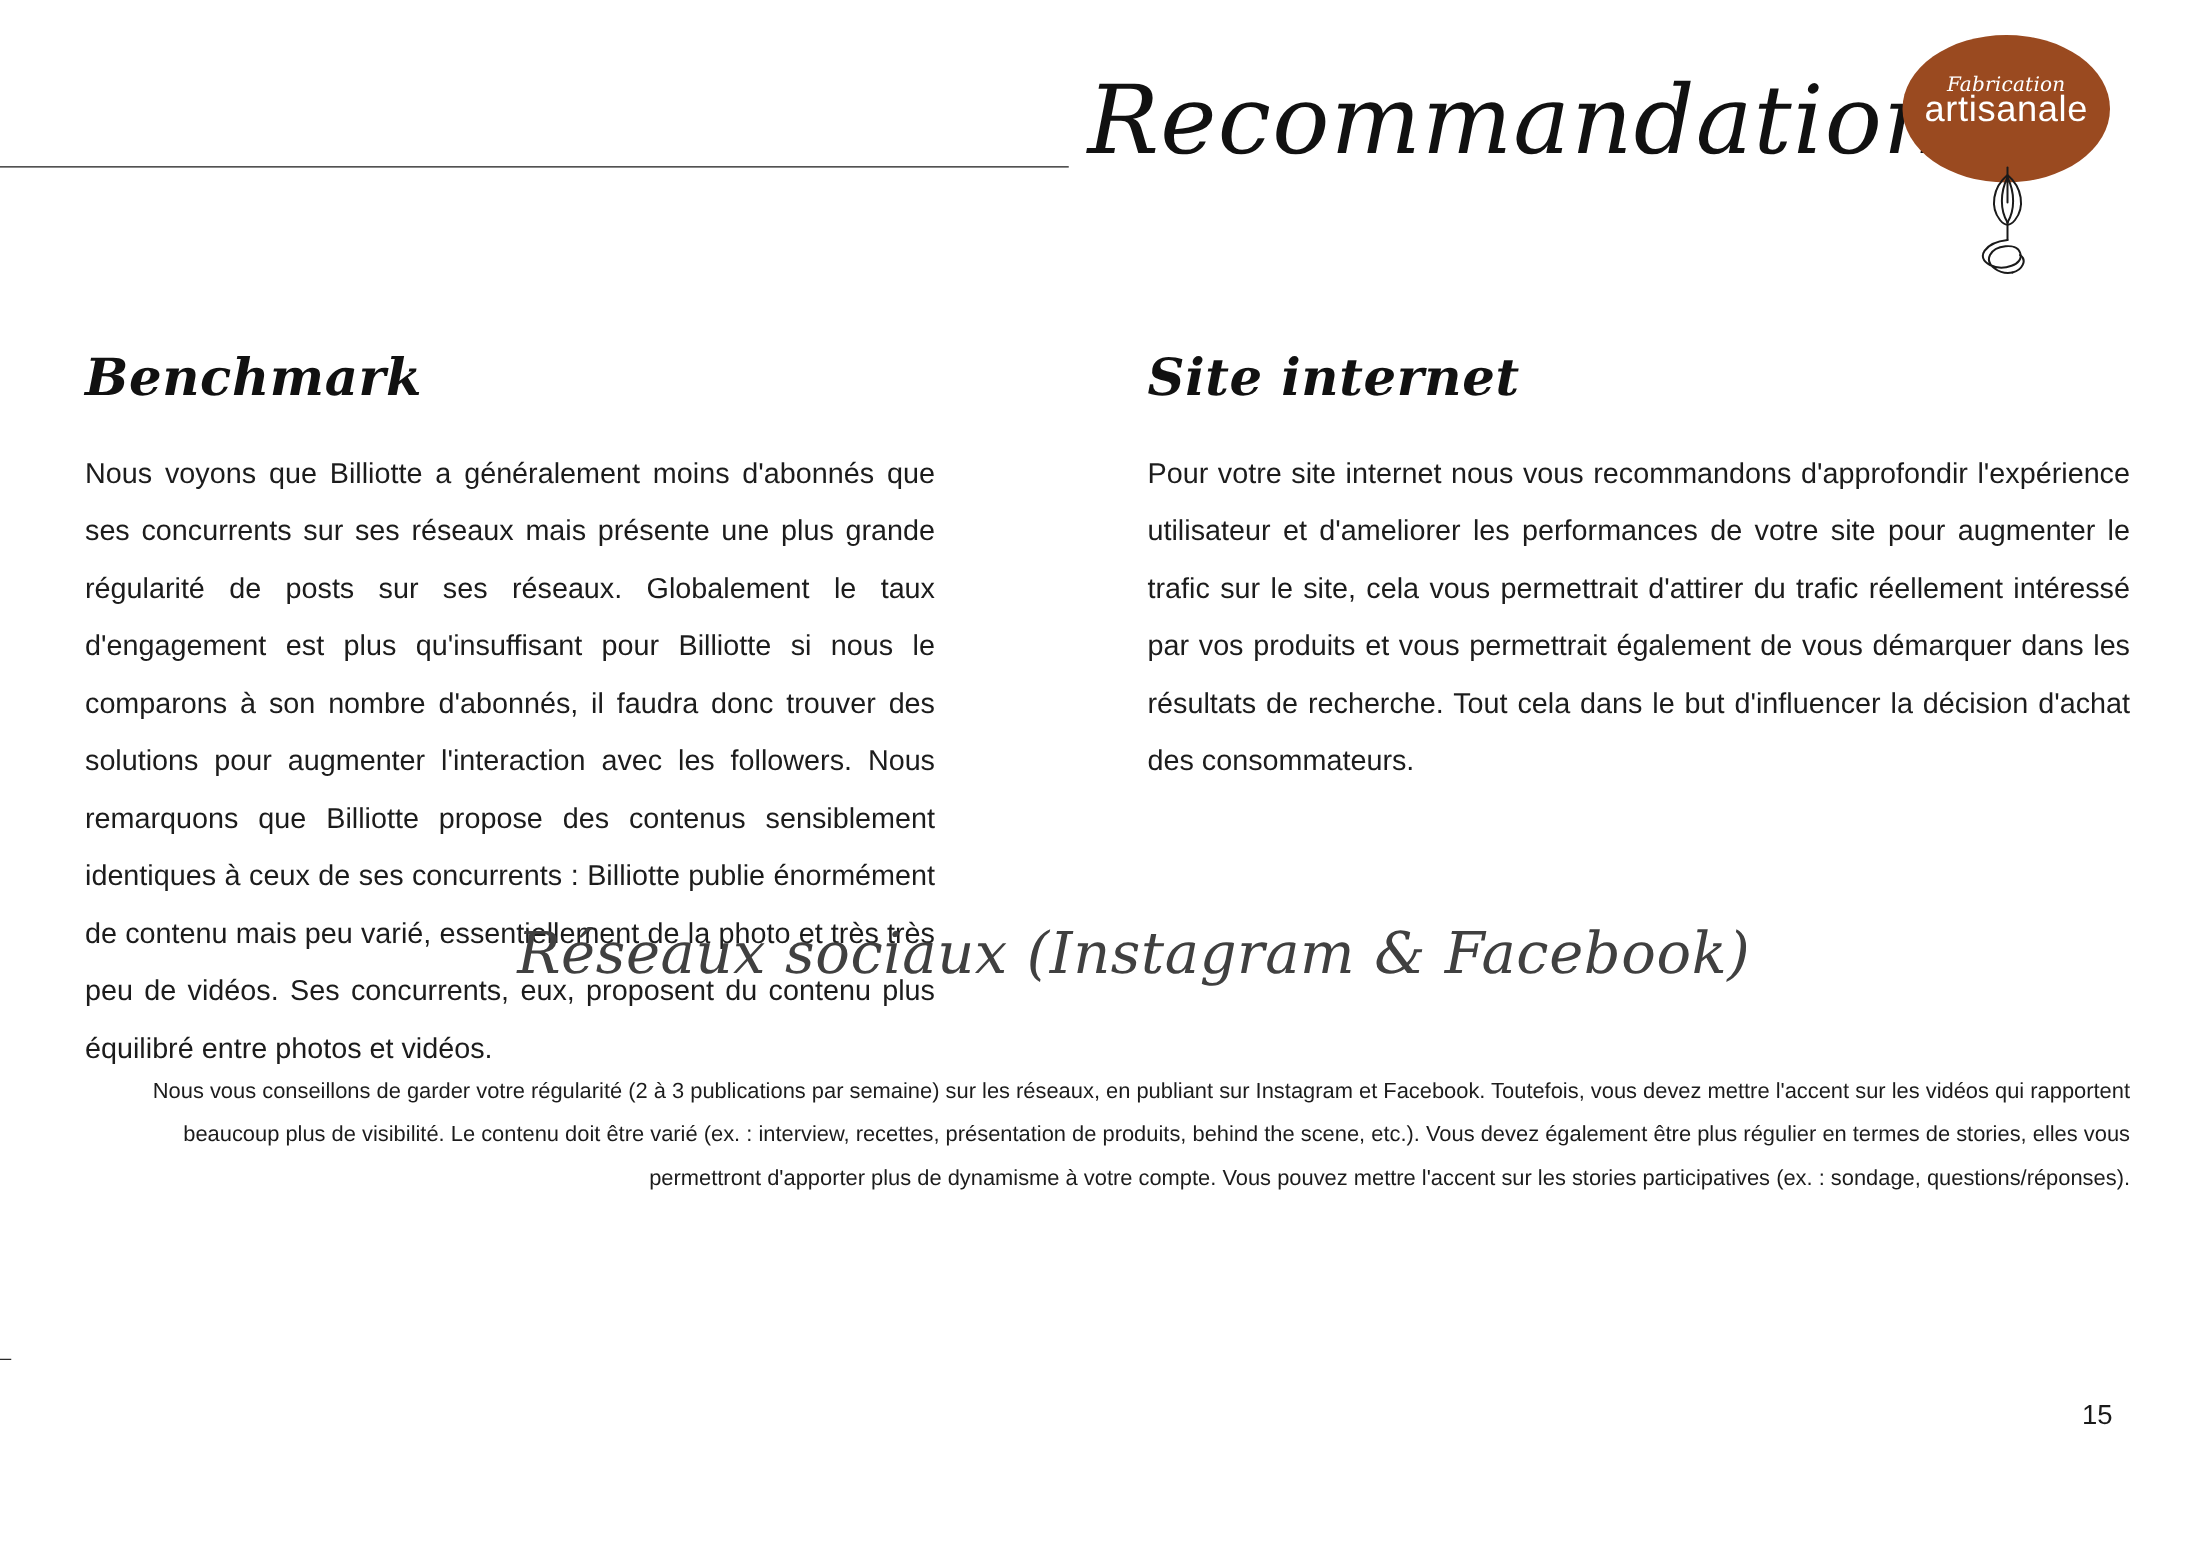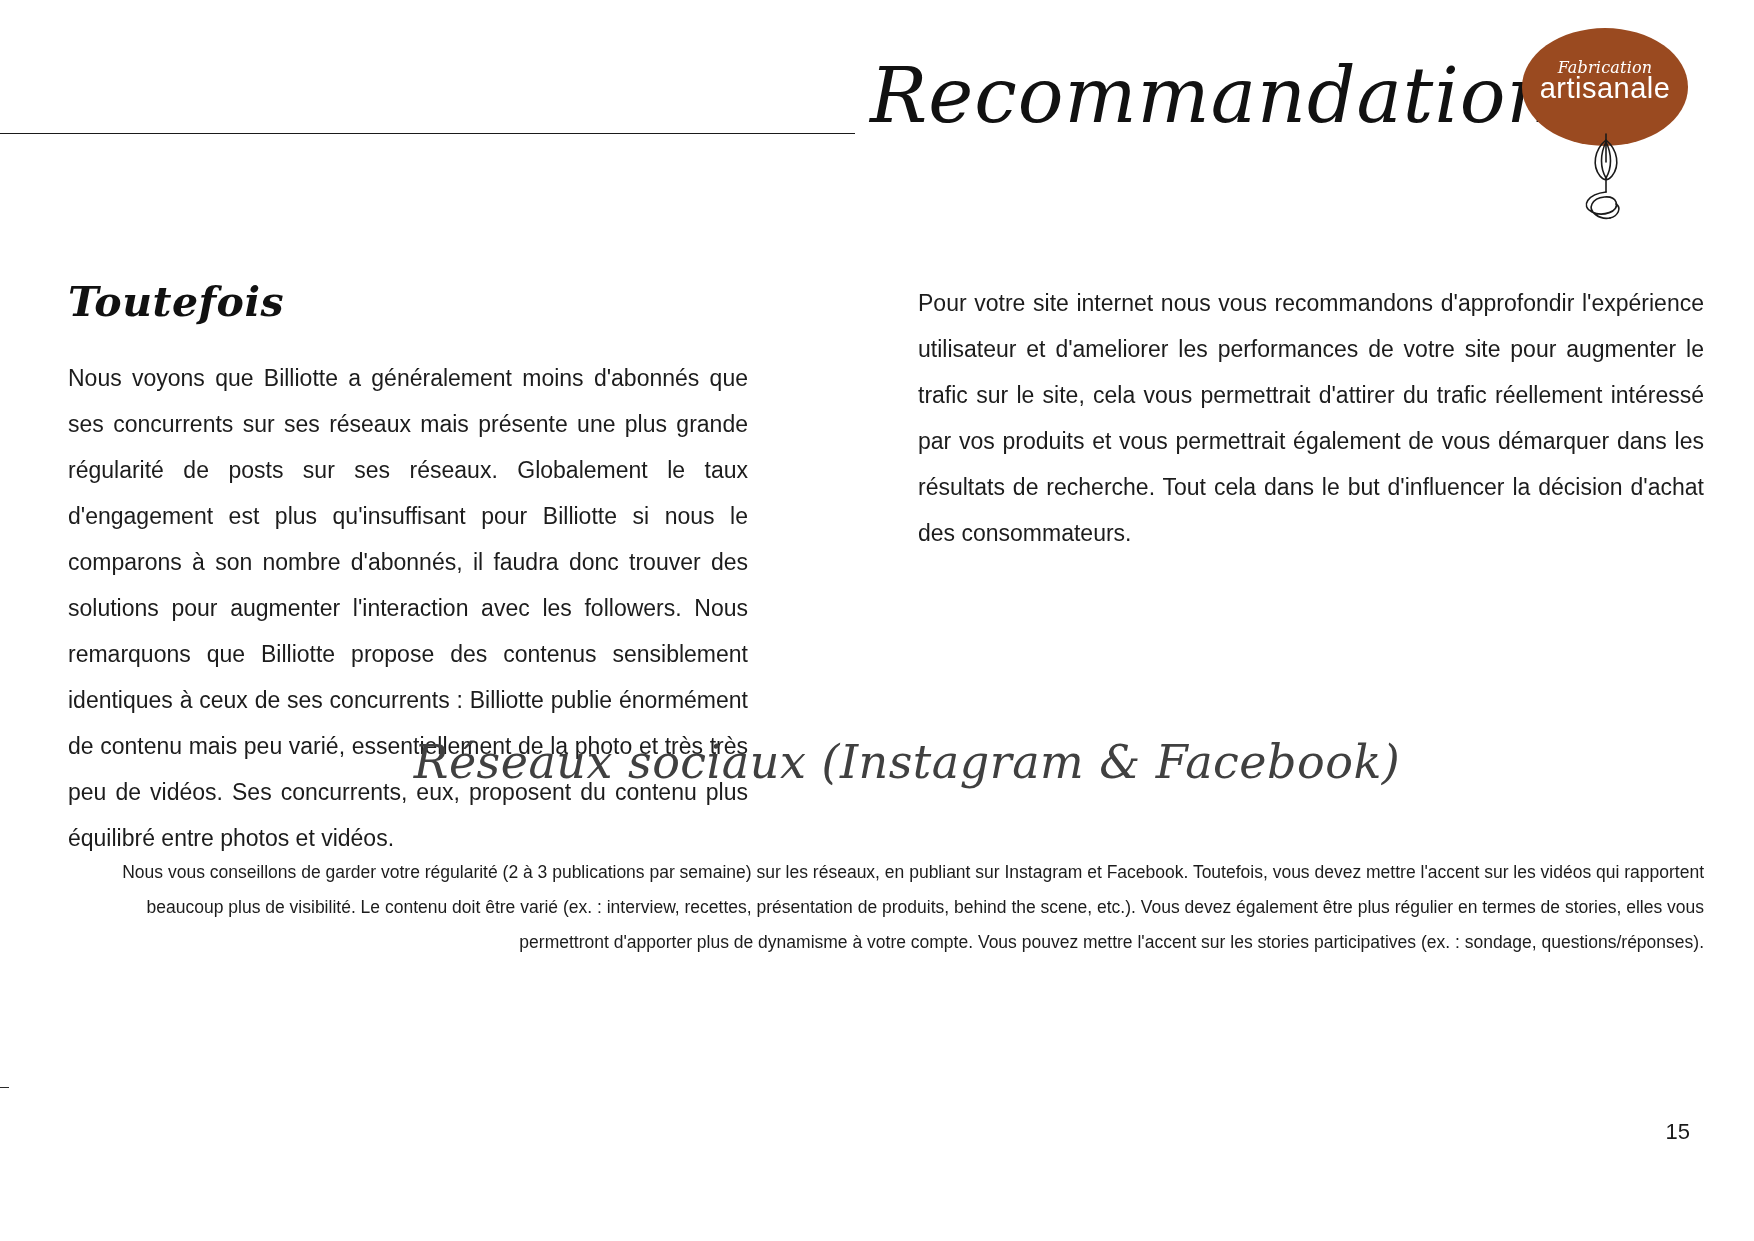--- a/index.html
+++ b/index.html
@@ -198,25 +198,26 @@
         <path d="M40 10 C46 22, 46 36, 40 46"></path>
         <path d="M40 46 L40 60"></path>
         <path d="M40 60 C22 62, 14 74, 26 80 C36 85, 54 80, 50 70 C47 62, 30 64, 26 72 C22 80, 34 88, 44 86"></path>
         <path d="M44 86 C52 84, 56 76, 50 72"></path>
       </g>
     </svg>
   </div>
 </div>
 
 <div class="col-left">
-  <h2 class="section-heading">Toutefois</h2>
+  <h2 class="section-heading">Benchmark</h2>
   <p class="body-text left-para-1">Nous voyons que Billiotte a généralement moins d'abonnés que ses concurrents sur ses réseaux mais présente une plus grande régularité de posts sur ses réseaux. Globalement le taux d'engagement est plus qu'insuffisant pour Billiotte si nous le comparons à son nombre d'abonnés, il faudra donc trouver des solutions pour augmenter l'interaction avec les followers. Nous remarquons que Billiotte propose des contenus sensiblement identiques à ceux de ses concurrents : Billiotte publie énormément de contenu mais peu varié, essentiellement de la photo et très très peu de vidéos. Ses concurrents, eux, proposent du contenu plus équilibré entre photos et vidéos.</p>
 </div>
 
 <div class="col-right">
+  <h2 class="section-heading">Site internet</h2>
   <p class="body-text">Pour votre site internet nous vous recommandons d'approfondir l'expérience utilisateur et d'ameliorer les performances de votre site pour augmenter le trafic sur le site, cela vous permettrait d'attirer du trafic réellement intéressé par vos produits et vous permettrait également de vous démarquer dans les résultats de recherche. Tout cela dans le but d'influencer la décision d'achat des consommateurs.</p>
 </div>
 
 <div class="social-heading">Réseaux sociaux (Instagram &amp; Facebook)</div>
 <div class="social-body">Nous vous conseillons de garder votre régularité (2 à 3 publications par semaine) sur les réseaux, en publiant sur Instagram et Facebook. Toutefois, vous devez mettre l'accent sur les vidéos qui rapportent beaucoup plus de visibilité. Le contenu doit être varié (ex. : interview, recettes, présentation de produits, behind the scene, etc.). Vous devez également être plus régulier en termes de stories, elles vous permettront d'apporter plus de dynamisme à votre compte. Vous pouvez mettre l'accent sur les stories participatives (ex. : sondage, questions/réponses).</div>
 
 <div class="page-number">15</div>
 <div class="edge-tick"></div>
 
 </body></html>

